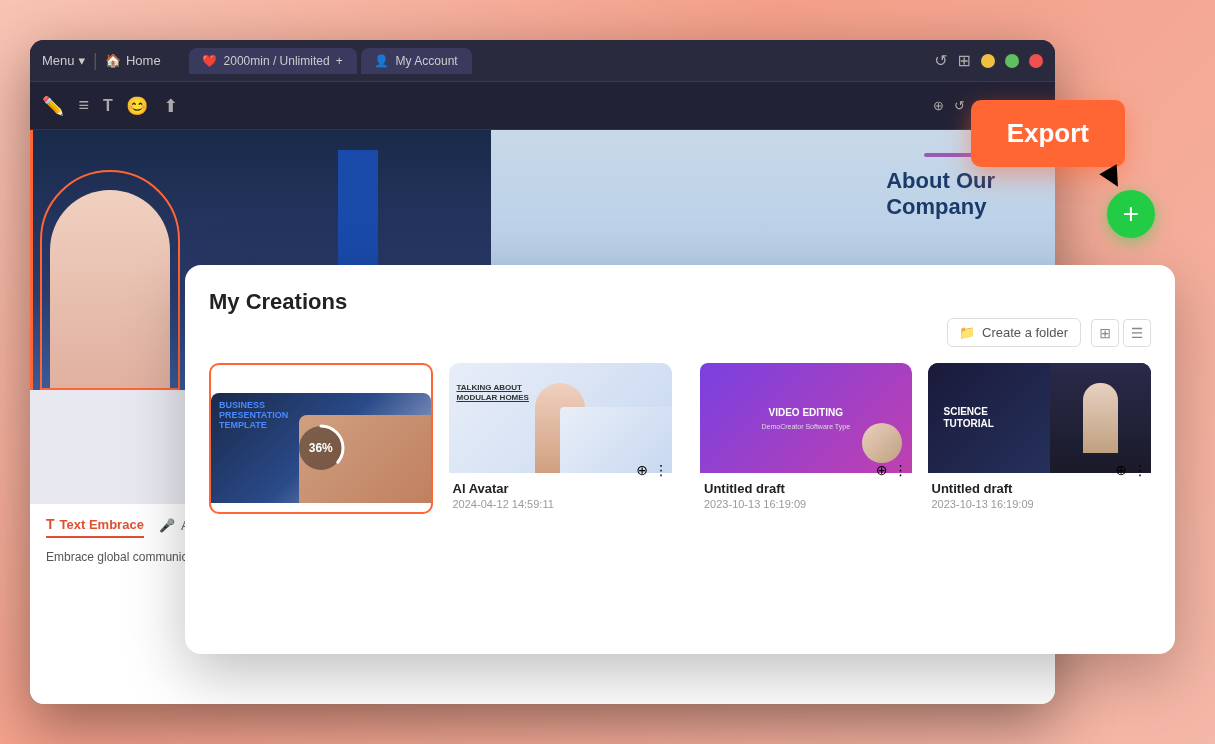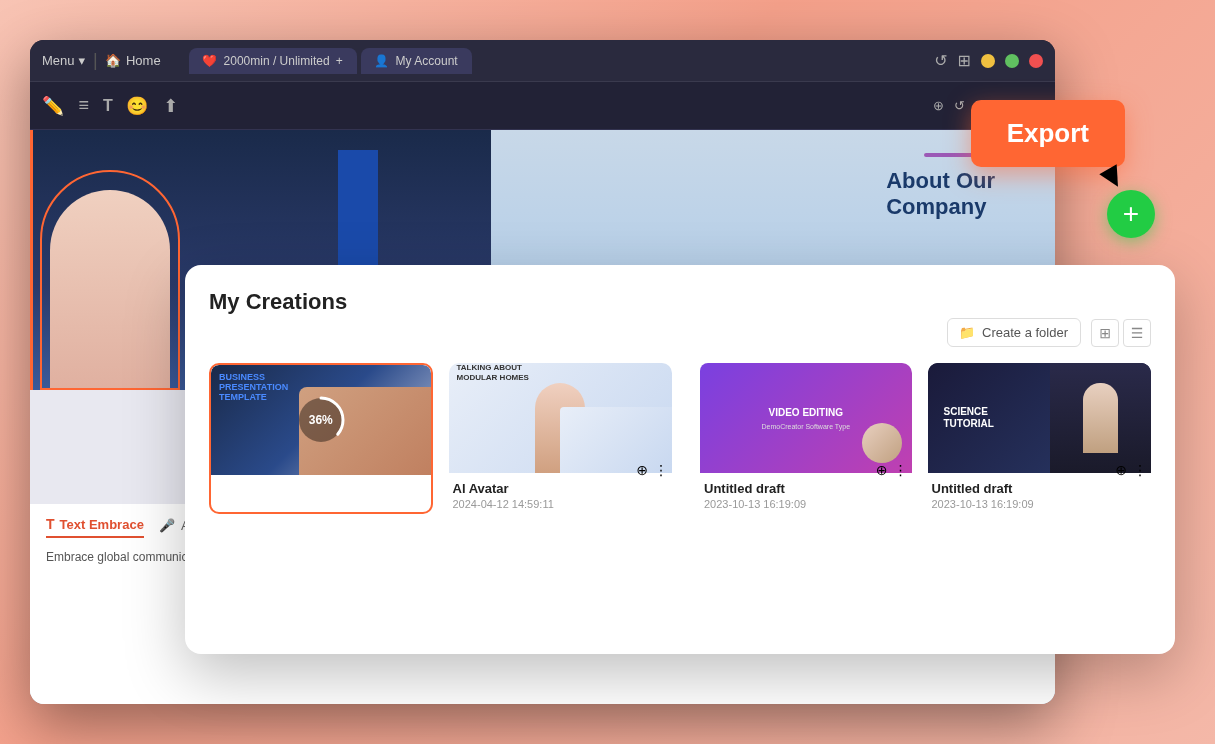--- a/index.html
+++ b/index.html
@@ -421,20 +421,21 @@
       border-radius: 8px 8px 0 0;
     }
 
     
     .thumb-business {
       background: linear-gradient(135deg, #1a2a4a 0%, #2a4a8a 50%, #c0c8e0 100%);
       display: flex;
       align-items: center;
       justify-content: center;
       position: relative;
+      margin-top: 28px;
     }
     .thumb-business-text {
       position: absolute;
       left: 8px;
       top: 8px;
       color: #4a8aff;
       font-size: 9px;
       font-weight: 700;
       line-height: 1.1;
     }
@@ -477,26 +478,27 @@
       justify-content: center;
     }
     .thumb-avatar-figure {
       width: 50px;
       height: 90px;
       background: linear-gradient(180deg, #f0d0c0 0%, #d0a080 100%);
       border-radius: 25px 25px 0 0;
     }
     .thumb-avatar-text {
       position: absolute;
-      top: 0;
+      top: 20px;
       left: 8px;
       font-size: 8px;
       font-weight: 700;
       color: #333;
       line-height: 1.2;
+      text-decoration: underline;
     }
 
     
     .thumb-editing {
       background: linear-gradient(135deg, #7a40e0 0%, #c040b0 100%);
       display: flex;
       flex-direction: column;
       align-items: center;
       justify-content: center;
     }

